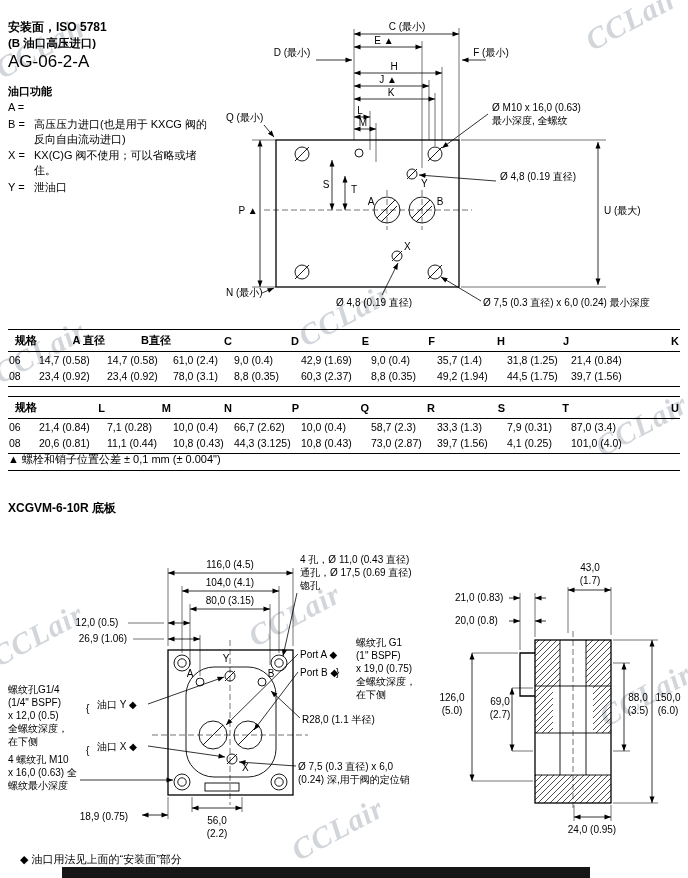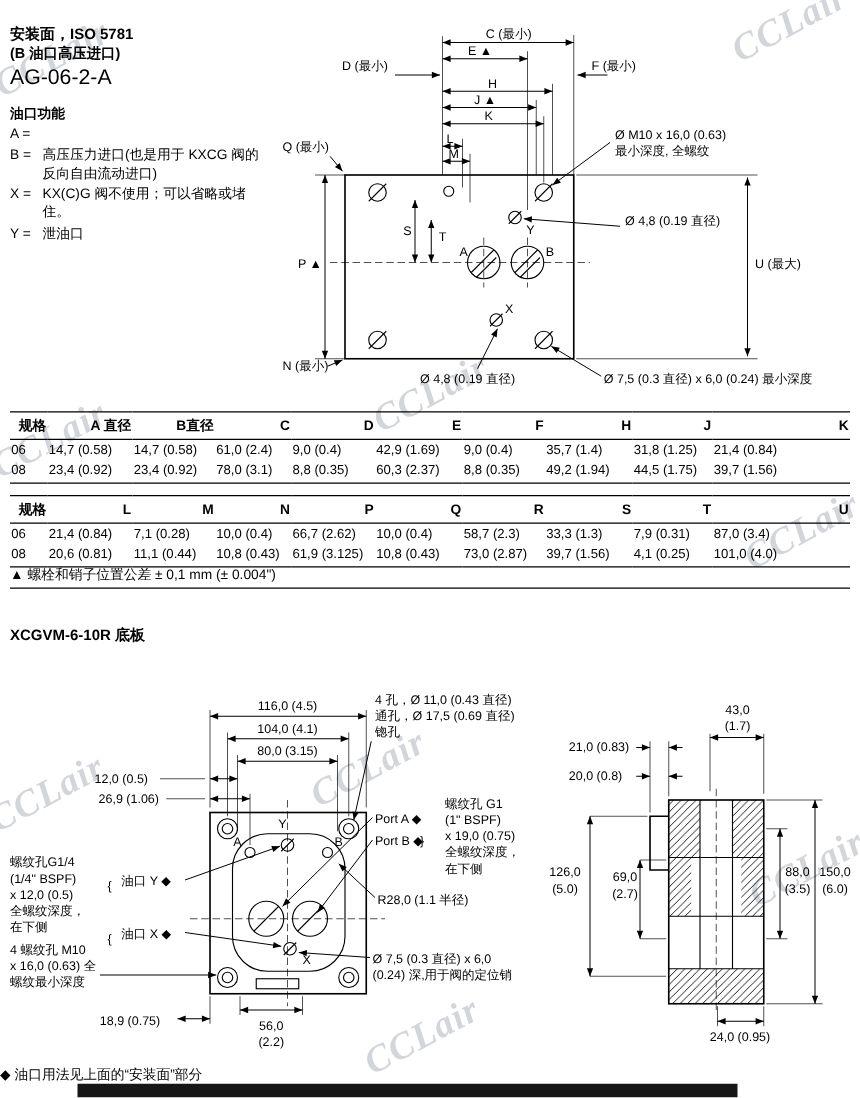--- a/index.html
+++ b/index.html
@@ -278,21 +278,21 @@
         <td>58,7 (2.3)</td>
         <td>33,3 (1.3)</td>
         <td>7,9 (0.31)</td>
         <td>87,0 (3.4)</td>
       </tr>
       <tr class="last">
         <td>08</td>
         <td>20,6 (0.81)</td>
         <td>11,1 (0.44)</td>
         <td>10,8 (0.43)</td>
-        <td>61,9 (3.125)</td>
+        <td>44,3 (3.125)</td>
         <td>10,8 (0.43)</td>
         <td>73,0 (2.87)</td>
         <td>39,7 (1.56)</td>
         <td>4,1 (0.25)</td>
         <td>101,0 (4.0)</td>
       </tr>
     </tbody>
   </table>
 
   <div class="abs note" style="left:8px; top:452px;">▲  螺栓和销子位置公差 ± 0,1 mm (± 0.004")</div>
@@ -473,17 +473,17 @@
     <text x="452" y="171" text-anchor="middle">(5.0)</text>
     <text x="500" y="162" text-anchor="middle">69,0</text>
     <text x="500" y="175" text-anchor="middle">(2.7)</text>
     <text x="638" y="158" text-anchor="middle">88,0</text>
     <text x="638" y="171" text-anchor="middle">(3.5)</text>
     <text x="668" y="158" text-anchor="middle">150,0</text>
     <text x="668" y="171" text-anchor="middle">(6.0)</text>
     <text x="592" y="290" text-anchor="middle">24,0 (0.95)</text>
   </svg>
 
-  <div class="abs footnote" style="left:0; top:852px;">◆ 油口用法见上面的“安装面”部分</div>
+  <div class="abs footnote" style="left:20px; top:852px;">◆ 油口用法见上面的“安装面”部分</div>
 
   <div class="abs footer-bar" style="left:62px; top:867px; width:528px; height:11px;"></div>
 
 </div>
 
 </body></html>

